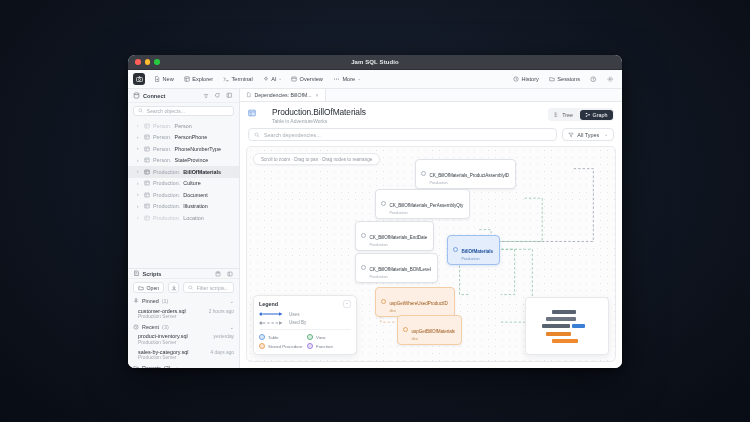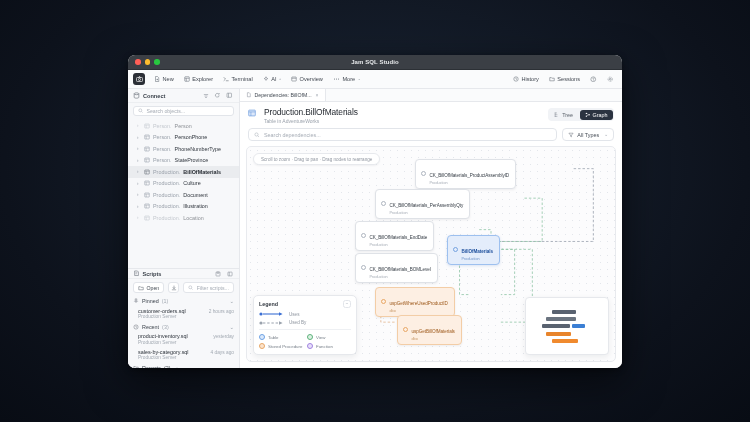--- a/index.html
+++ b/index.html
@@ -162,21 +162,21 @@
   .tab {
     display: flex; align-items: center; gap: 3px;
     padding: 0 6px; font-size: 5.2px; color: #444b54;
     background: #fff; border-right: 1px solid #e6e8ec;
     position: relative;
   }
   .tab .x { color: #a8aeb7; font-size: 5px; margin-left: 1px; }
 
   .pagehead {
     flex: none; padding: 5px 8px 4px 8px;
-    display: flex; align-items: flex-start; gap: 8px;
+    display: flex; align-items: flex-start; gap: 16px;
   }
   .ph-icon { margin-top: 2px; }
   .ph-text { flex: 1; min-width: 0; }
   .ph-title { font-size: 8.4px; color: #1f242b; letter-spacing: -.1px; }
   .ph-sub { font-size: 5px; color: #9aa1ab; margin-top: 1px; }
   .viewtoggle {
     display: flex; background: #f1f3f6; border-radius: 4px; padding: 1.5px;
     gap: 1.5px; align-items: center; margin-top: 1px;
   }
   .vt {

